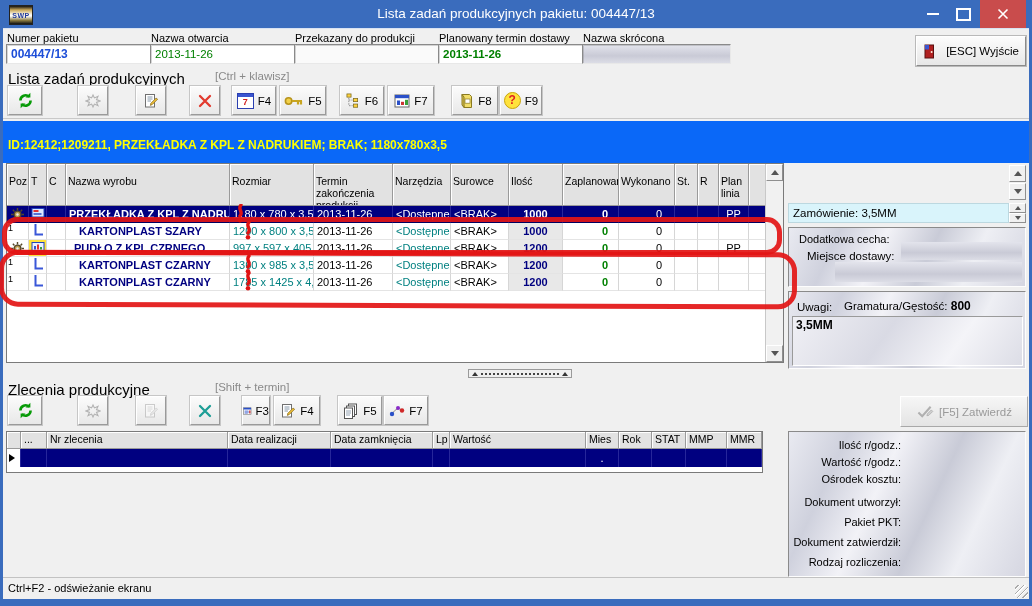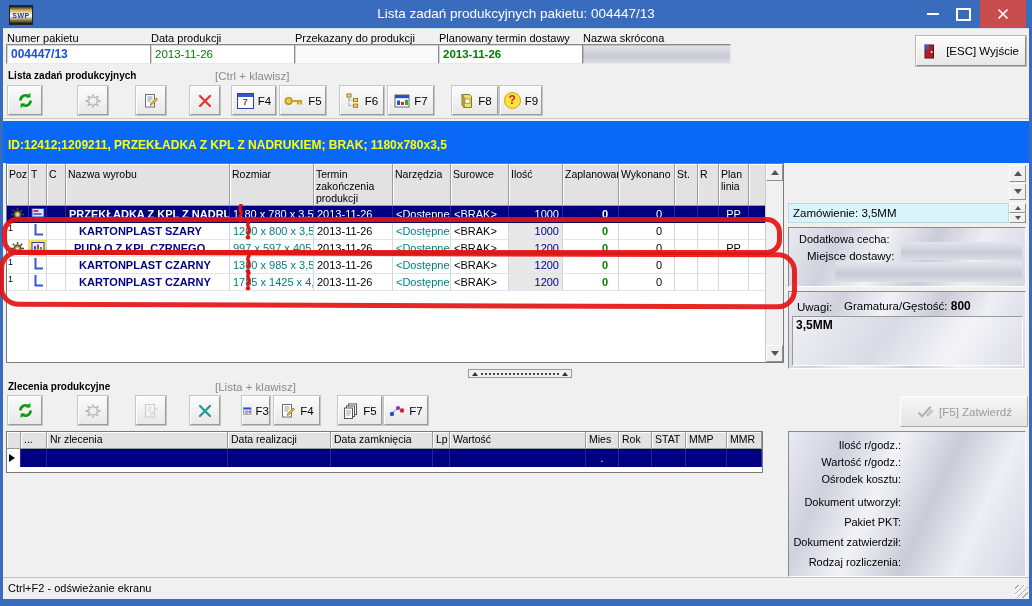--- a/index.html
+++ b/index.html
@@ -15,41 +15,41 @@
   .btn-close svg{display:block;}
   
   .client{position:absolute;left:3px;top:28px;width:1026px;height:570px;background:#f0f0f0;border-top:1px solid #d8e2f2;}
   .flabel{position:absolute;top:3px;font-size:11px;color:#000;white-space:nowrap;}
   .finput{position:absolute;top:15px;height:18px;background:#fff;border:1px solid #8a8a8a;border-right-color:#e8e8e8;border-bottom-color:#e8e8e8;box-shadow:inset 1px 1px 0 rgba(90,90,90,.25);font-size:11.5px;line-height:18px;padding:0 4px;white-space:nowrap;overflow:hidden;}
   .v-navy{color:#1d4ed8;font-weight:bold;font-size:12px;}
   .v-green{color:#008000;}
   .v-greenb{color:#008000;font-weight:bold;}
   .dis-grad{background:linear-gradient(180deg,#e3e4ec 0%,#c9cad6 60%,#dcdde6 100%);}
   .escbtn{position:absolute;left:913px;top:7px;width:108px;height:28px;background:linear-gradient(#fcfcfc,#e7e7e7);border:1px solid #8a8a8a;border-top-color:#fff;border-left-color:#fff;outline:1px solid #b9b9b9;display:flex;align-items:center;justify-content:center;gap:10px;font-size:11.5px;}
-  .secline{position:absolute;font-size:10px;font-weight:bold;color:#000;}
+  .secline{position:absolute;font-size:15px;font-weight:normal;color:#000;}
   .sechint{position:absolute;font-size:11.5px;color:#8a8a8a;}
   .toolbar{position:absolute;display:flex;align-items:center;height:31px;}
   .tbtn{height:29px;background:linear-gradient(#fbfbfb,#e8e8e8);border:1px solid #9a9a9a;border-top-color:#fff;border-left-color:#fff;outline:1px solid #c6c6c6;display:flex;align-items:center;justify-content:center;gap:4px;font-size:11.5px;color:#000;box-sizing:border-box;}
   .tbtn.dis{color:#a8a8a8;}
   .divider1{position:absolute;left:0;width:1026px;height:2px;border-top:1px solid #c9c9c9;border-bottom:1px solid #fbfbfb;}
   
   .infoband{position:absolute;left:0;top:92px;width:1026px;height:42px;background:#0a68f8;}
   .infoband .txt{position:absolute;left:5px;top:17px;color:#ffff00;font-size:12px;font-weight:bold;white-space:nowrap;}
   
   .grid{position:absolute;left:3px;top:134px;width:778px;height:200px;background:#fff;border:1px solid #7a7a7a;box-sizing:border-box;}
   .gcols{display:grid;grid-template-columns:22px 18px 19px 164px 84px 79px 58px 58px 54px 56px 56px 23px 21px 30px 1fr;}
   .ghead{height:42px;}
-  .ghead .hc{background:#e2e2e2;border-right:1px solid #9a9a9a;border-bottom:1px solid #9a9a9a;box-shadow:inset 1px 1px 0 #fff;font-size:10.5px;padding:4px 2px;overflow:hidden;line-height:12px;}
+  .ghead .hc{background:#e2e2e2;border-right:1px solid #9a9a9a;border-bottom:1px solid #9a9a9a;box-shadow:inset 1px 1px 0 #fff;font-size:10.5px;padding:11px 2px;overflow:hidden;line-height:12px;}
   .trow{height:17px;}
   .trow .c{font-size:11px;line-height:17px;border-right:1px solid #d6d6d6;border-bottom:1px solid #e4e4e4;white-space:nowrap;overflow:hidden;padding:0 3px;box-sizing:border-box;position:relative;}
   .c.name{font-weight:bold;color:#000080;}
   .c.child-name{padding-left:13px;}
   .c.size{color:#008080;}
   .c.tools{color:#008080;}
-  .c.qty{font-weight:normal;color:#000080;text-align:right;background:#e8e8e8;}
+  .c.qty{font-weight:bold;color:#000080;text-align:center;background:#e8e8e8;}
   .c.plan0{font-weight:bold;color:#008000;text-align:right;padding-right:10px;}
   .c.done0{color:#000;text-align:right;padding-right:12px;}
   .c.plin{text-align:center;}
   .trow.sel .c{background:#000080 !important;color:#fff !important;border-right-color:#26269a;border-bottom-color:#000060;}
   .pozn{font-size:9px;line-height:10px;display:block;}
   .icon-cell{display:flex;align-items:center;justify-content:center;padding:0 !important;}
   .mon-y{background:#ffe23c;}
   
   .vscroll{position:absolute;right:0;top:0;width:17px;height:100%;background:#f1f1f1;border-left:1px solid #c8c8c8;}
   .sbtn{width:17px;height:17px;background:#f0f0f0;border:1px solid #8f8f8f;border-top-color:#fff;border-left-color:#fff;box-sizing:border-box;display:flex;align-items:center;justify-content:center;}
@@ -127,21 +127,21 @@
     <div class="wbtn btn-close">
       <svg width="12" height="12" viewBox="0 0 12 12">
           <path d="M1.5 1.5l9 9M10.5 1.5l-9 9" stroke="#fff" stroke-width="1.6"></path>
         </svg>
     </div>
   </div>
 
   <div class="client">
 
     <div class="flabel" style="left:4px">Numer pakietu</div>
-    <div class="flabel" style="left:148px">Data produkcji</div>
+    <div class="flabel" style="left:148px">Nazwa otwarcia</div>
     <div class="flabel" style="left:292px">Przekazany do produkcji</div>
     <div class="flabel" style="left:436px">Planowany termin dostawy</div>
     <div class="flabel" style="left:580px">Nazwa skrócona</div>
     <div class="finput v-navy" style="left:3px;width:142px">004447/13</div>
     <div class="finput v-green" style="left:147px;width:140px">2013-11-26</div>
     <div class="finput" style="left:291px;width:140px;background:#fafafa"></div>
     <div class="finput v-greenb" style="left:435px;width:140px">2013-11-26</div>
     <div class="finput dis-grad" style="left:579px;width:139px"></div>
 
     <div class="escbtn">
@@ -437,21 +437,21 @@
       <div class="memo">3,5MM</div>
     </div>
 
     <div class="splitter">
       <i class="tri-up"></i>
       <span class="dots"></span>
       <i class="tri-up"></i>
     </div>
 
     <div class="secline" style="left:5px;top:352px">Zlecenia produkcyjne</div>
-    <div class="sechint" style="left:212px;top:352px">[Lista + klawisz]</div>
+    <div class="sechint" style="left:212px;top:352px">[Shift + termin]</div>
 
     <div class="toolbar" style="left:5px;top:366px">
       <div class="tbtn" style="width:34px">
         <svg class="ico" width="17" height="17" viewBox="0 0 16 16">
             <path d="M3.2 8a4.8 4.8 0 0 1 8.2-3.4" fill="none" stroke="#089b08" stroke-width="2.4"></path>
             <path d="M12.6 0.6v4.6h-4.6z" fill="#089b08"></path>
             <path d="M12.8 8a4.8 4.8 0 0 1-8.2 3.4" fill="none" stroke="#089b08" stroke-width="2.4"></path>
             <path d="M3.4 15.4v-4.6h4.6z" fill="#089b08"></path>
           </svg>
       </div>

